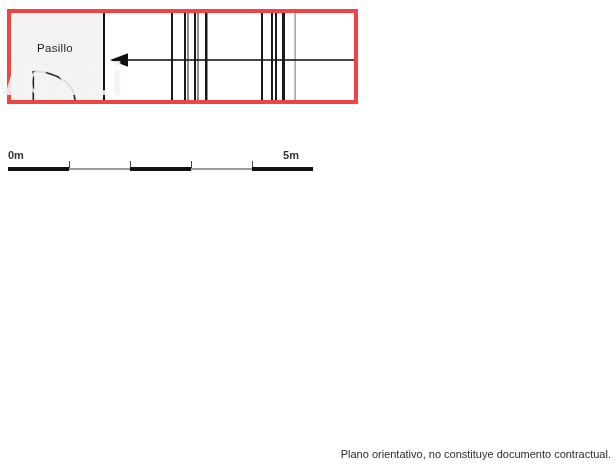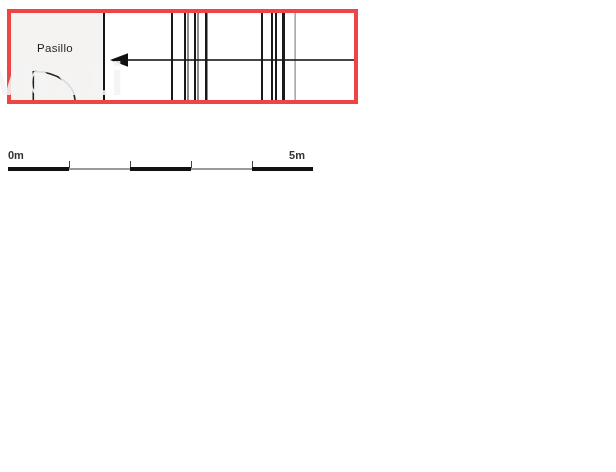--- a/index.html
+++ b/index.html
@@ -75,21 +75,21 @@
     height: 26px;
   }
   .scalebar .lbl {
     position: absolute;
     top: 1px;
     font-size: 11px;
     font-weight: bold;
     color: #333333;
   }
   .scalebar .lbl-start { left: 0; }
-  .scalebar .lbl-end   { right: 8px; padding-left: 32px; }
+  .scalebar .lbl-end   { right: 14px; padding-left: 32px; }
   .scalebar .tick {
     position: absolute;
     top: 13px;
     width: 1.5px;
     height: 7px;
     background: #444444;
   }
   .scalebar .seg-black {
     position: absolute;
     top: 19px;
@@ -167,14 +167,15 @@
     <div class="tick" style="left:182.5px"></div>
     <div class="tick" style="left:243.5px"></div>
 
     <div class="seg-black" style="left:0;    width:61px"></div>
     <div class="seg-gray" style="left:61px; width:61px"></div>
     <div class="seg-black" style="left:122px;width:61px"></div>
     <div class="seg-gray" style="left:183px;width:61px"></div>
     <div class="seg-black" style="left:244px;width:61px"></div>
   </div>
 
+  <div class="disclaimer">Plano orientativo, no constituye documento contractual.</div>
 
 </div>
 
 </body></html>

